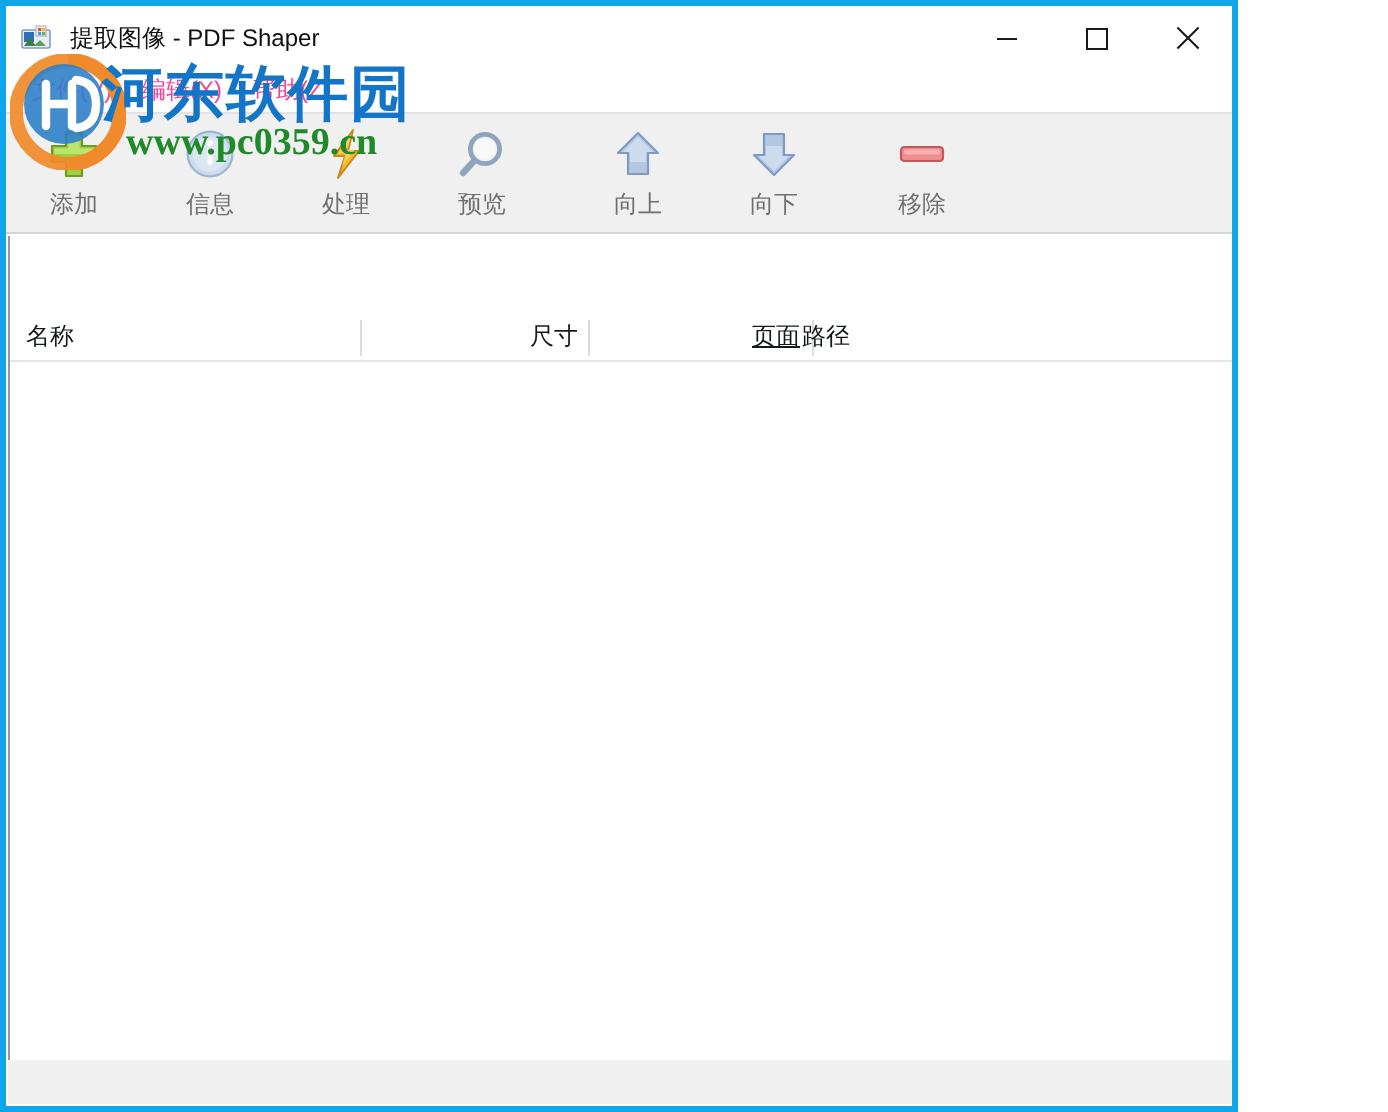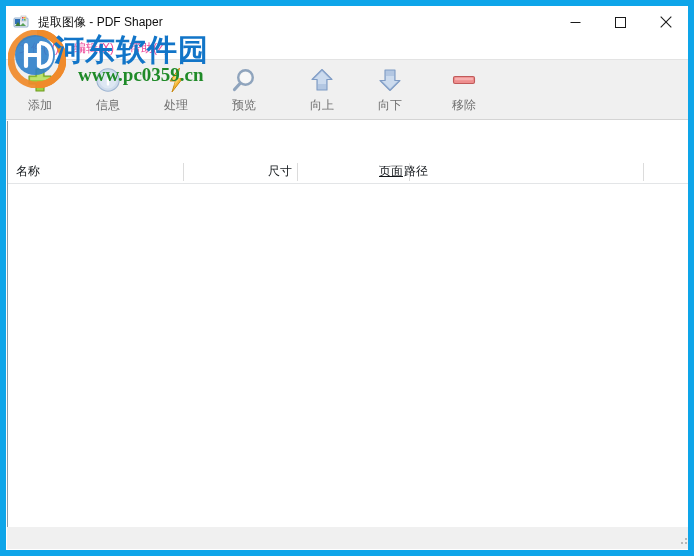--- a/index.html
+++ b/index.html
@@ -9,24 +9,24 @@
   }
   body {
     width: 694px;
     height: 556px;
     overflow: hidden;
     font-family: "Liberation Sans", "DejaVu Sans", sans-serif;
   }
 
   #app-window {
     position: relative;
-    width: 694px;
+    width: 619px;
     height: 556px;
     box-sizing: border-box;
-    border: 6px solid #0ea5e9;
+    border: 3px solid #0ea5e9;
     background: #ffffff;
     overflow: hidden;
   }
 
   
   #title-bar {
     position: relative;
     height: 32px;
     background: #ffffff;
     display: flex;
@@ -217,21 +217,21 @@
     top: 14px;
     font-size: 30px;
     font-weight: bold;
     color: #1275c8;
     letter-spacing: 1px;
     white-space: nowrap;
     font-family: "DejaVu Sans", "Liberation Sans", sans-serif;
   }
   #wm-url {
     position: absolute;
-    left: 72px;
+    left: 60px;
     top: 48px;
     font-size: 19px;
     font-weight: bold;
     color: #1f8a28;
     white-space: nowrap;
     font-family: "Liberation Serif", "DejaVu Serif", serif;
   }
 </style>
 </head>
 <body>

